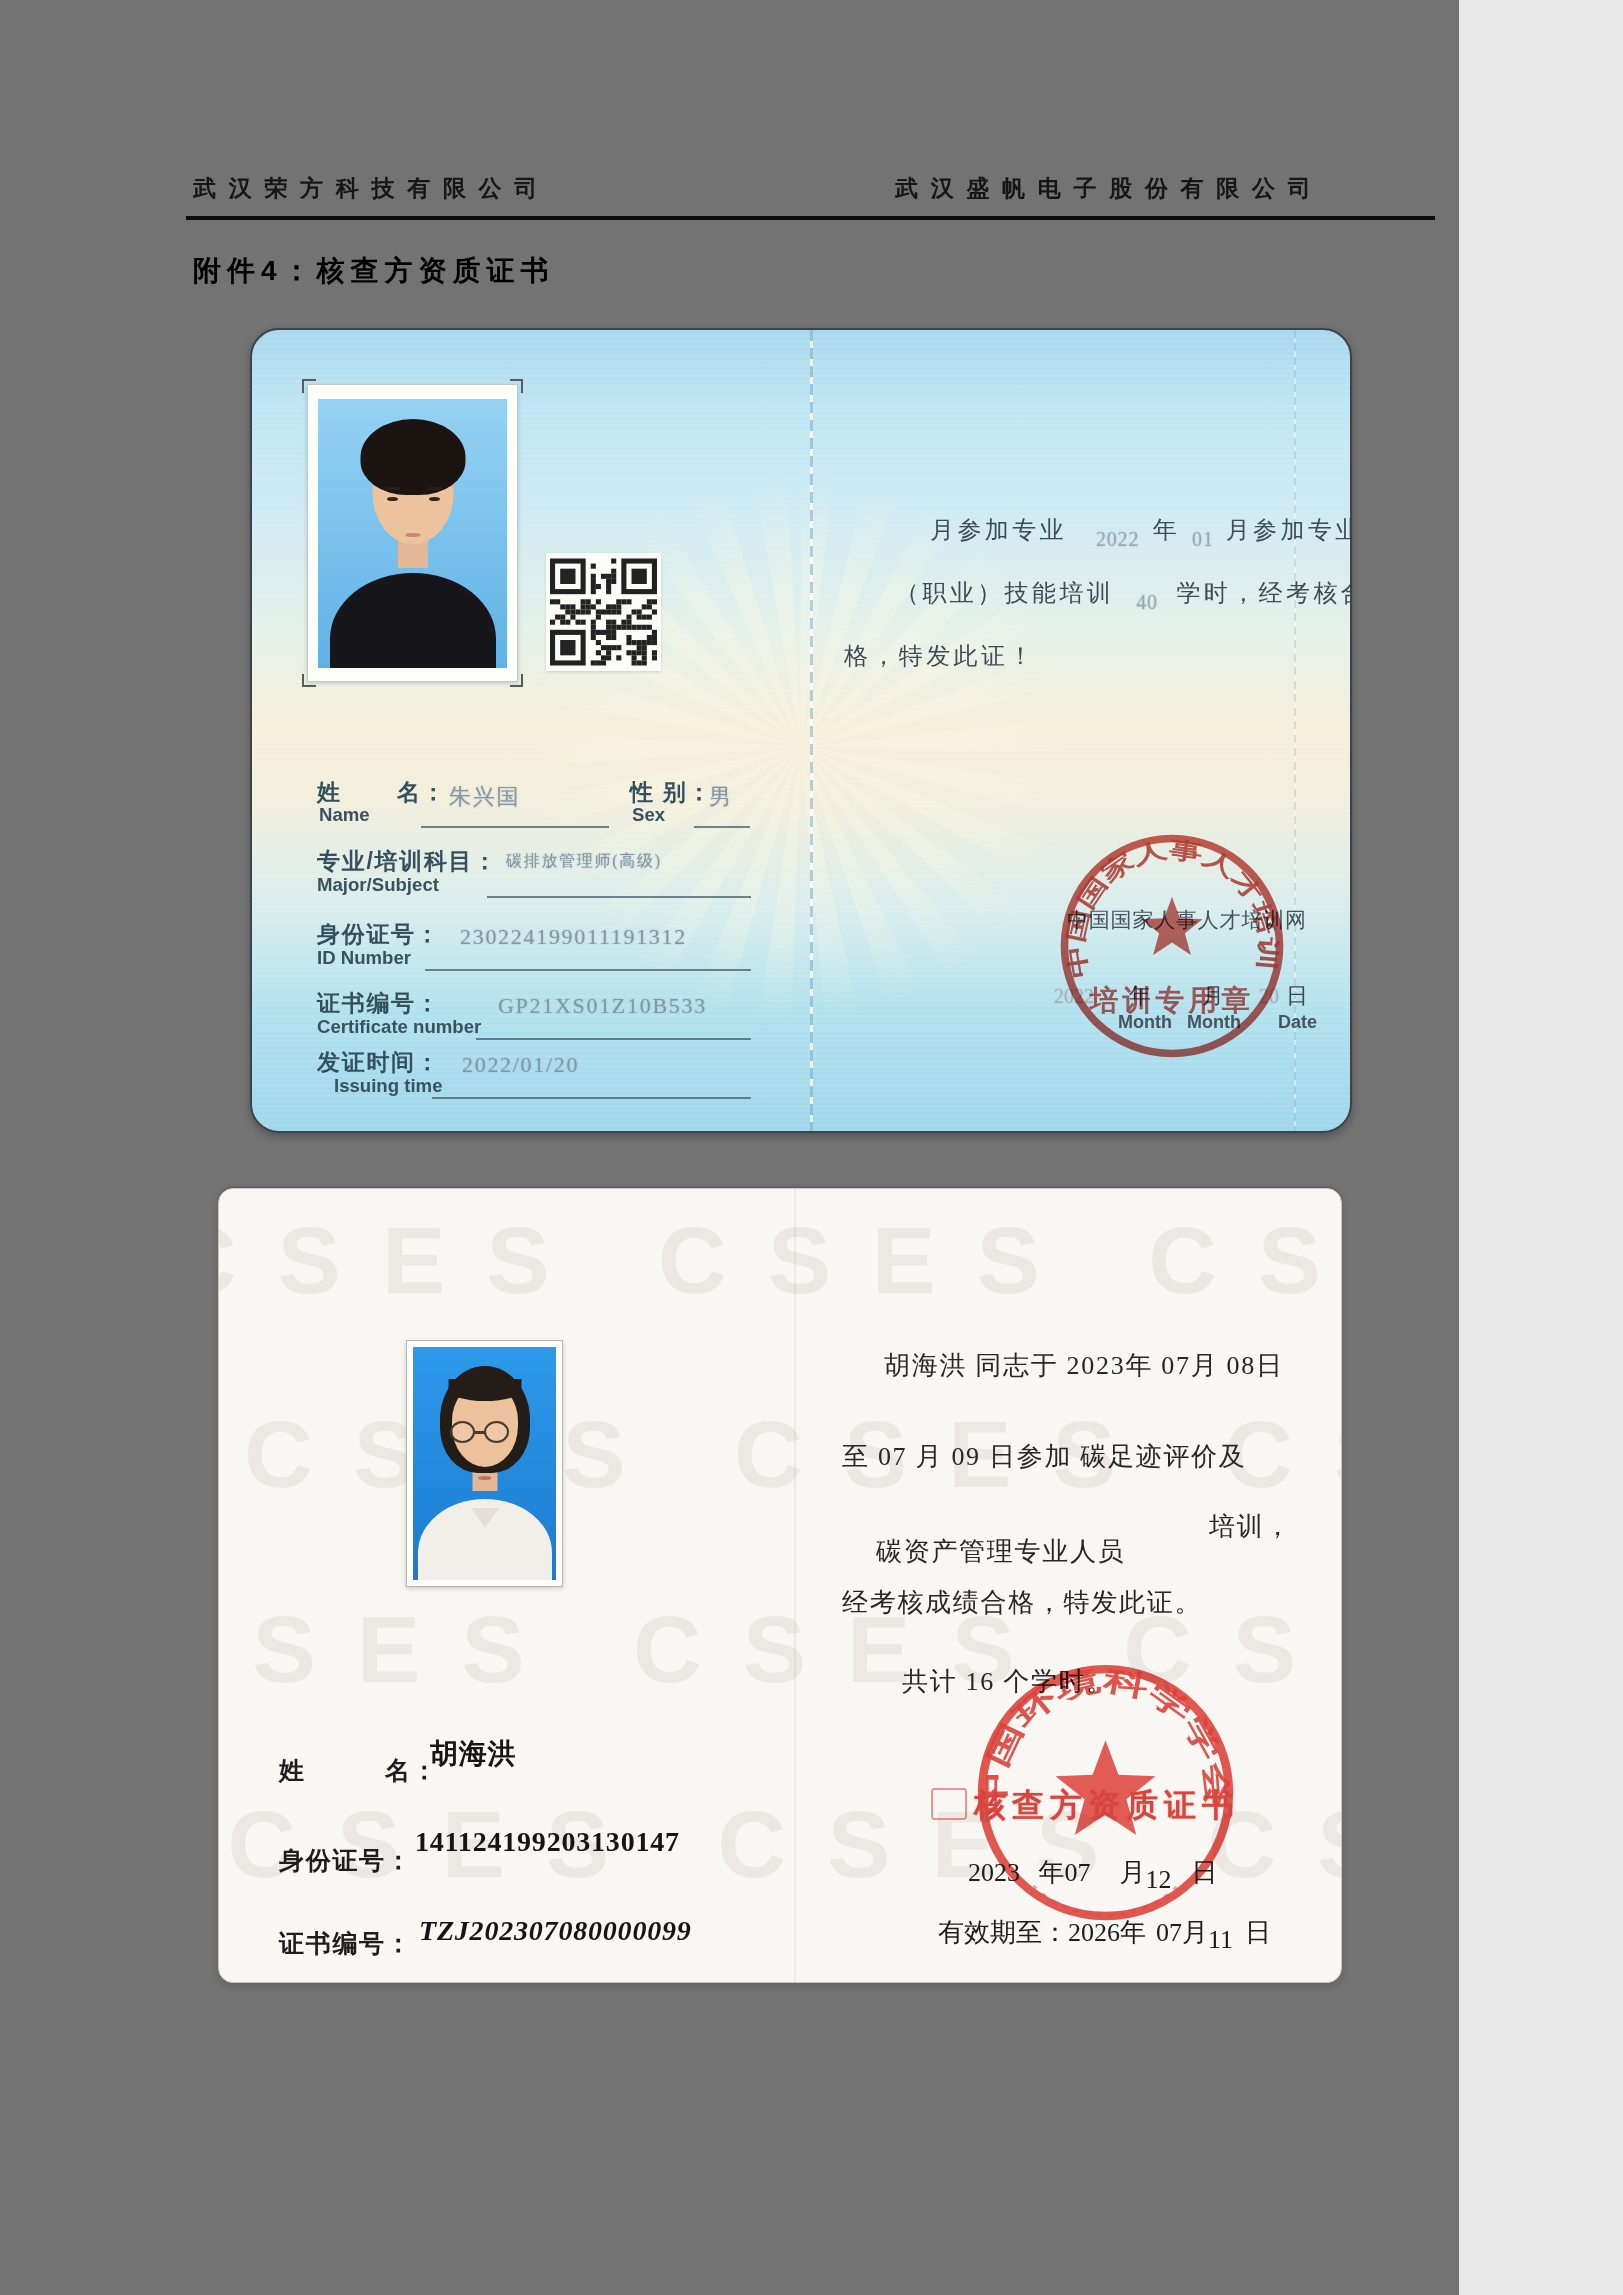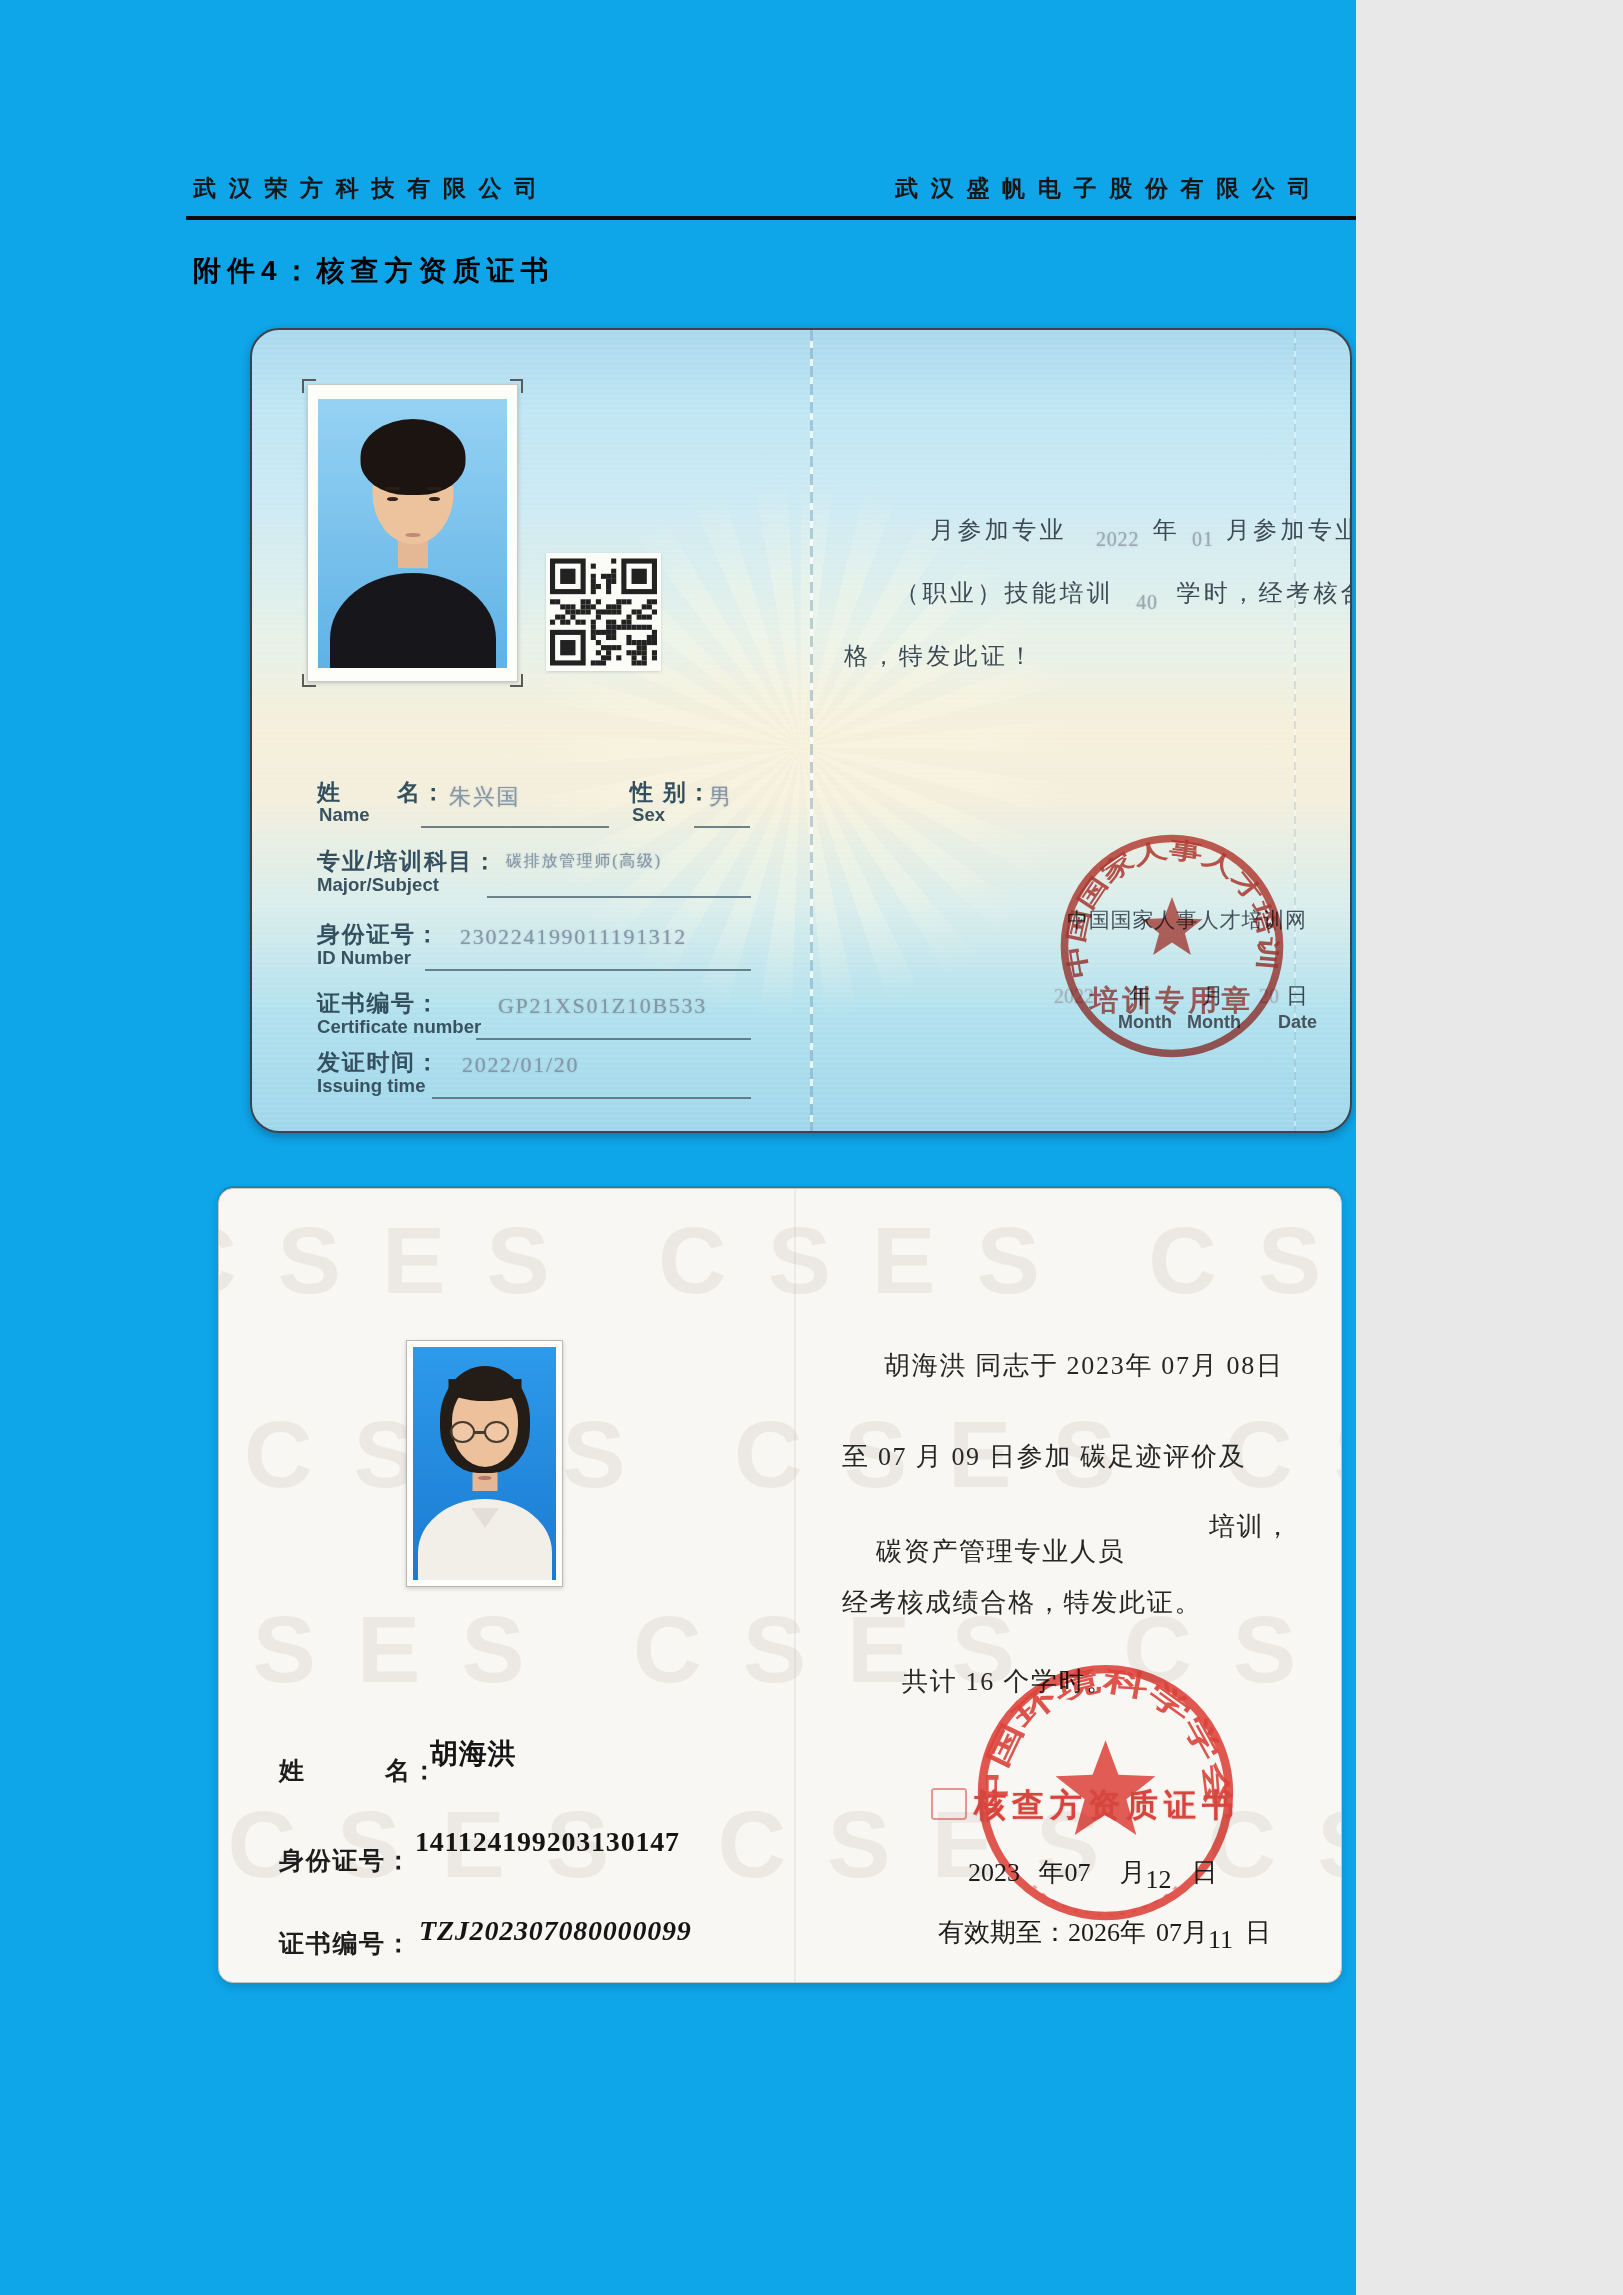--- a/index.html
+++ b/index.html
@@ -1,16 +1,16 @@
 <!DOCTYPE html>
 <html style="font-size:13.5px"><head>
 <meta charset="utf-8">
 <style>
   html,body{margin:0;padding:0;background:#e8e8e8;}
-  .page{position:relative;width:1356px;height:2295px;background:#0ea5e9;overflow:hidden;
+  .page{position:relative;width:1459px;height:2295px;background:#737373;overflow:hidden;
         font-family:"Liberation Serif", serif;color:#111;}
   [data-name]{box-sizing:border-box;}
 
   
   .co{position:absolute;top:173px;font-size:23px;font-weight:600;letter-spacing:12.7px;color:#161616;white-space:nowrap;}
   .co.left{left:193px;}
   .co.right{left:895px;}
   .hrule{position:absolute;left:186px;top:216px;width:1249px;height:4.2px;background:#0c0c0c;}
   .title{position:absolute;left:193px;top:252px;font-size:28px;font-weight:800;letter-spacing:6px;
          font-family:"Liberation Sans", sans-serif;color:#000;}
@@ -307,21 +307,21 @@
     <div class="en" style="left:65px;top:617px;" data-name="id-label-en">ID Number</div>
     <div class="val" style="left:208px;top:594px;" data-name="id-value">230224199011191312</div>
     <div class="ul" style="left:173px;top:639px;width:326px;" data-name="id-underline"></div>
 
     <div class="lbl" style="left:65px;top:658px;" data-name="certno-label-zh">证书编号：</div>
     <div class="en" style="left:65px;top:686px;" data-name="certno-label-en">Certificate number</div>
     <div class="val" style="left:246px;top:663px;" data-name="certno-value">GP21XS01Z10B533</div>
     <div class="ul" style="left:224px;top:708px;width:275px;" data-name="certno-underline"></div>
 
     <div class="lbl" style="left:65px;top:717px;" data-name="issue-label-zh">发证时间：</div>
-    <div class="en" style="left:65px;top:745px;" data-name="issue-label-en">Issuing time</div>
+    <div class="en" style="left:82px;top:745px;" data-name="issue-label-en">Issuing time</div>
     <div class="val" style="left:210px;top:722px;" data-name="issue-value">2022/01/20</div>
     <div class="ul" style="left:180px;top:767px;width:319px;" data-name="issue-underline"></div>
 
     <div class="rline" style="left:678px;top:184px;" data-name="statement-line-1">
       <span>月参加专业</span><span class="gap" style="width:29px;"></span><span class="ghost" data-name="year-fill">2022</span><span class="gap" style="width:13.5px;"></span><span>年</span><span class="gap" style="width:12px;"></span><span class="ghost" data-name="month-fill">01</span><span class="gap" style="width:12px;"></span><span>月参加专业</span>
     </div>
     <div class="rline" style="left:643px;top:247px;" data-name="statement-line-2">
       <span>（职业）技能培训</span><span class="gap" style="width:22px;"></span><span class="ghost" data-name="hours-fill">40</span><span class="gap" style="width:18.6px;"></span><span>学时，经考核合</span>
     </div>
     <div class="rline" style="left:592px;top:310px;" data-name="statement-line-3">格，特发此证！</div>

